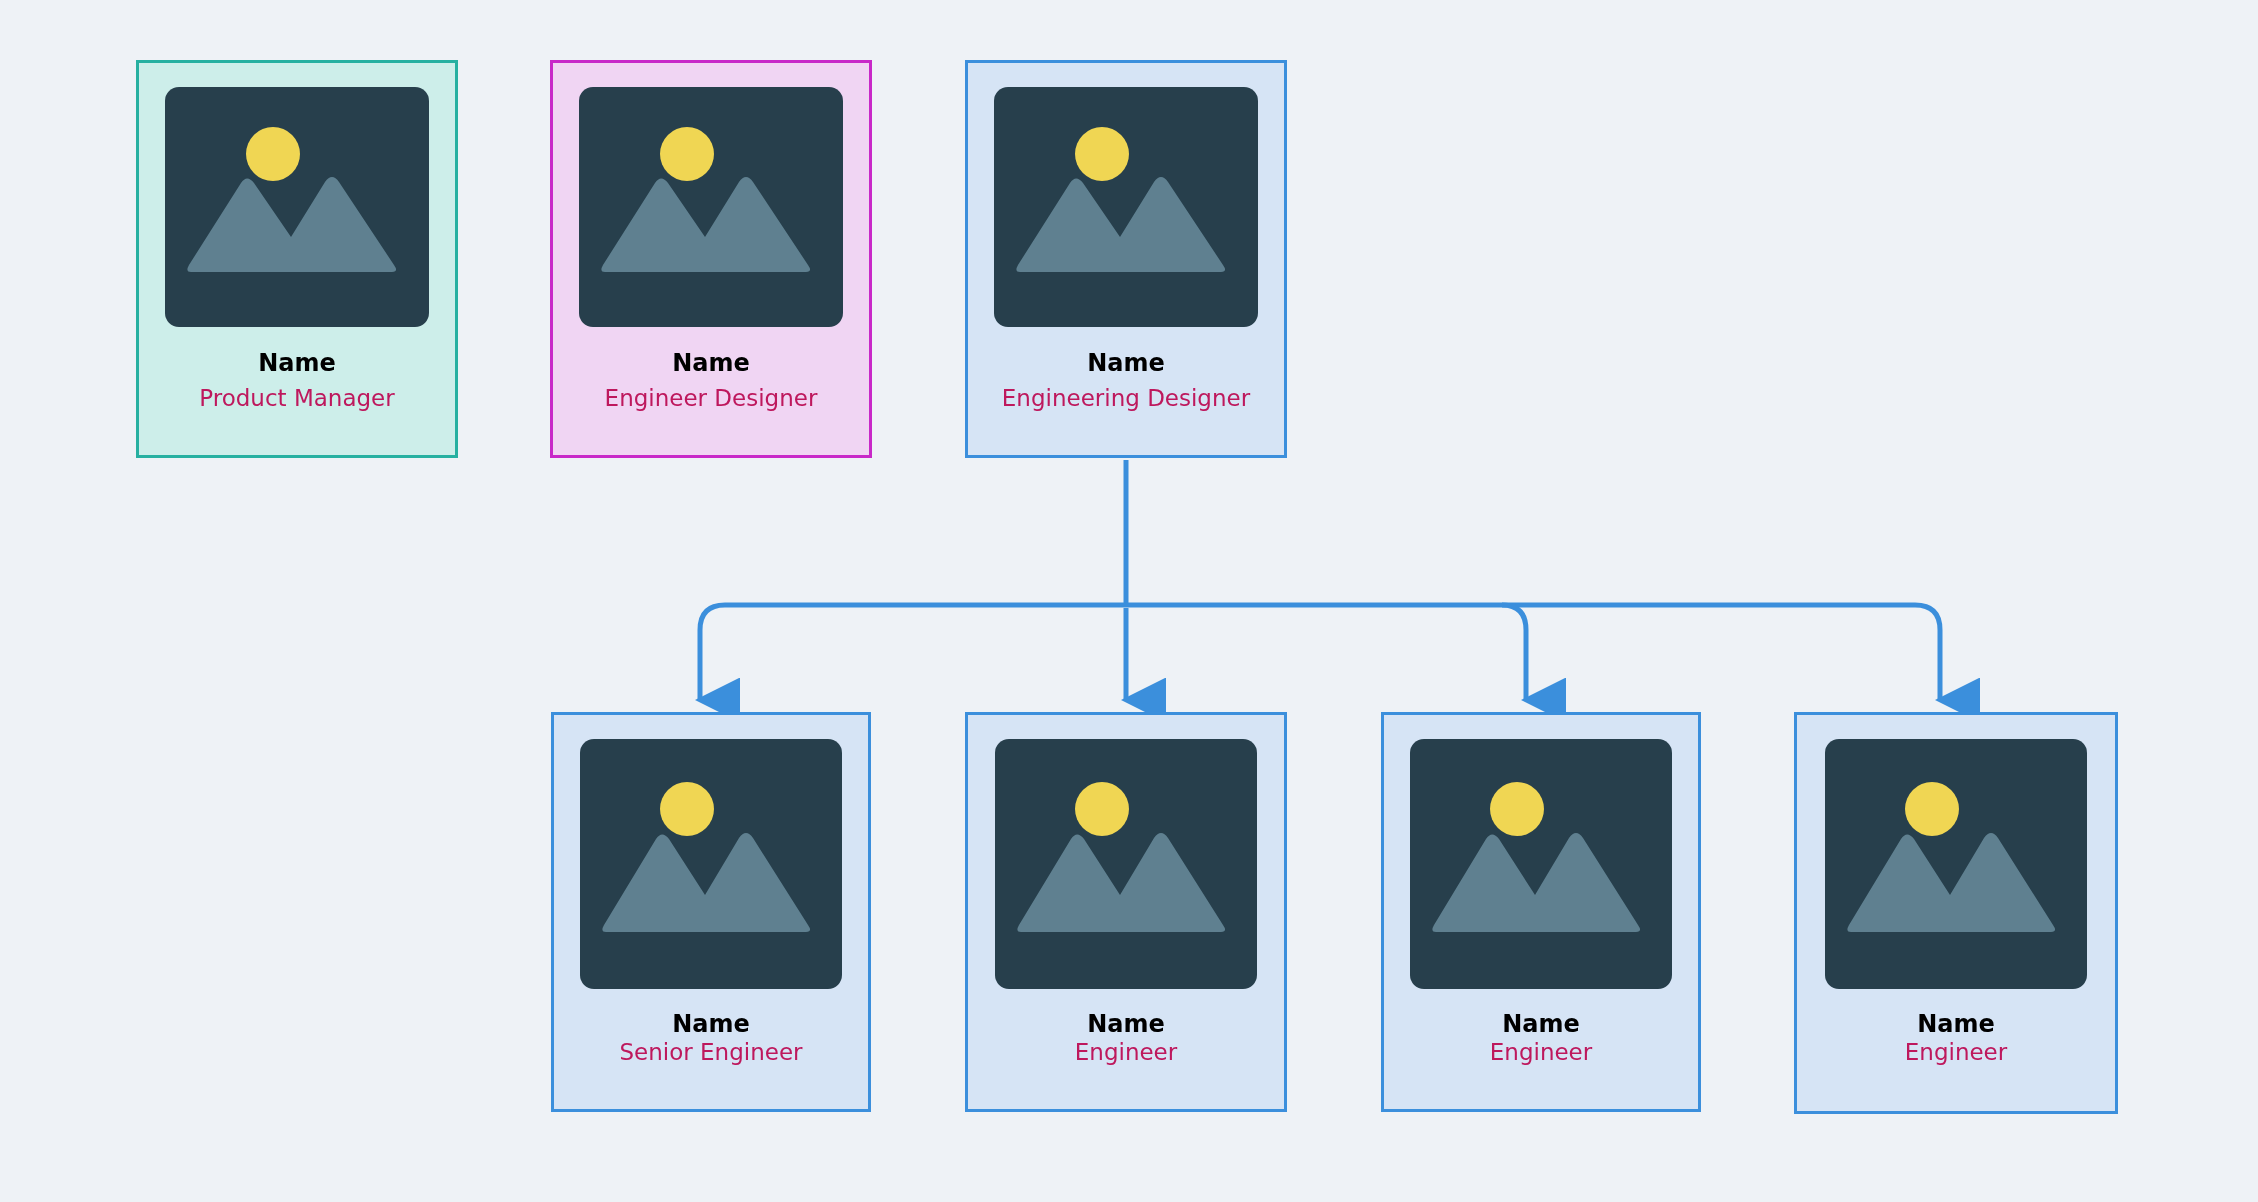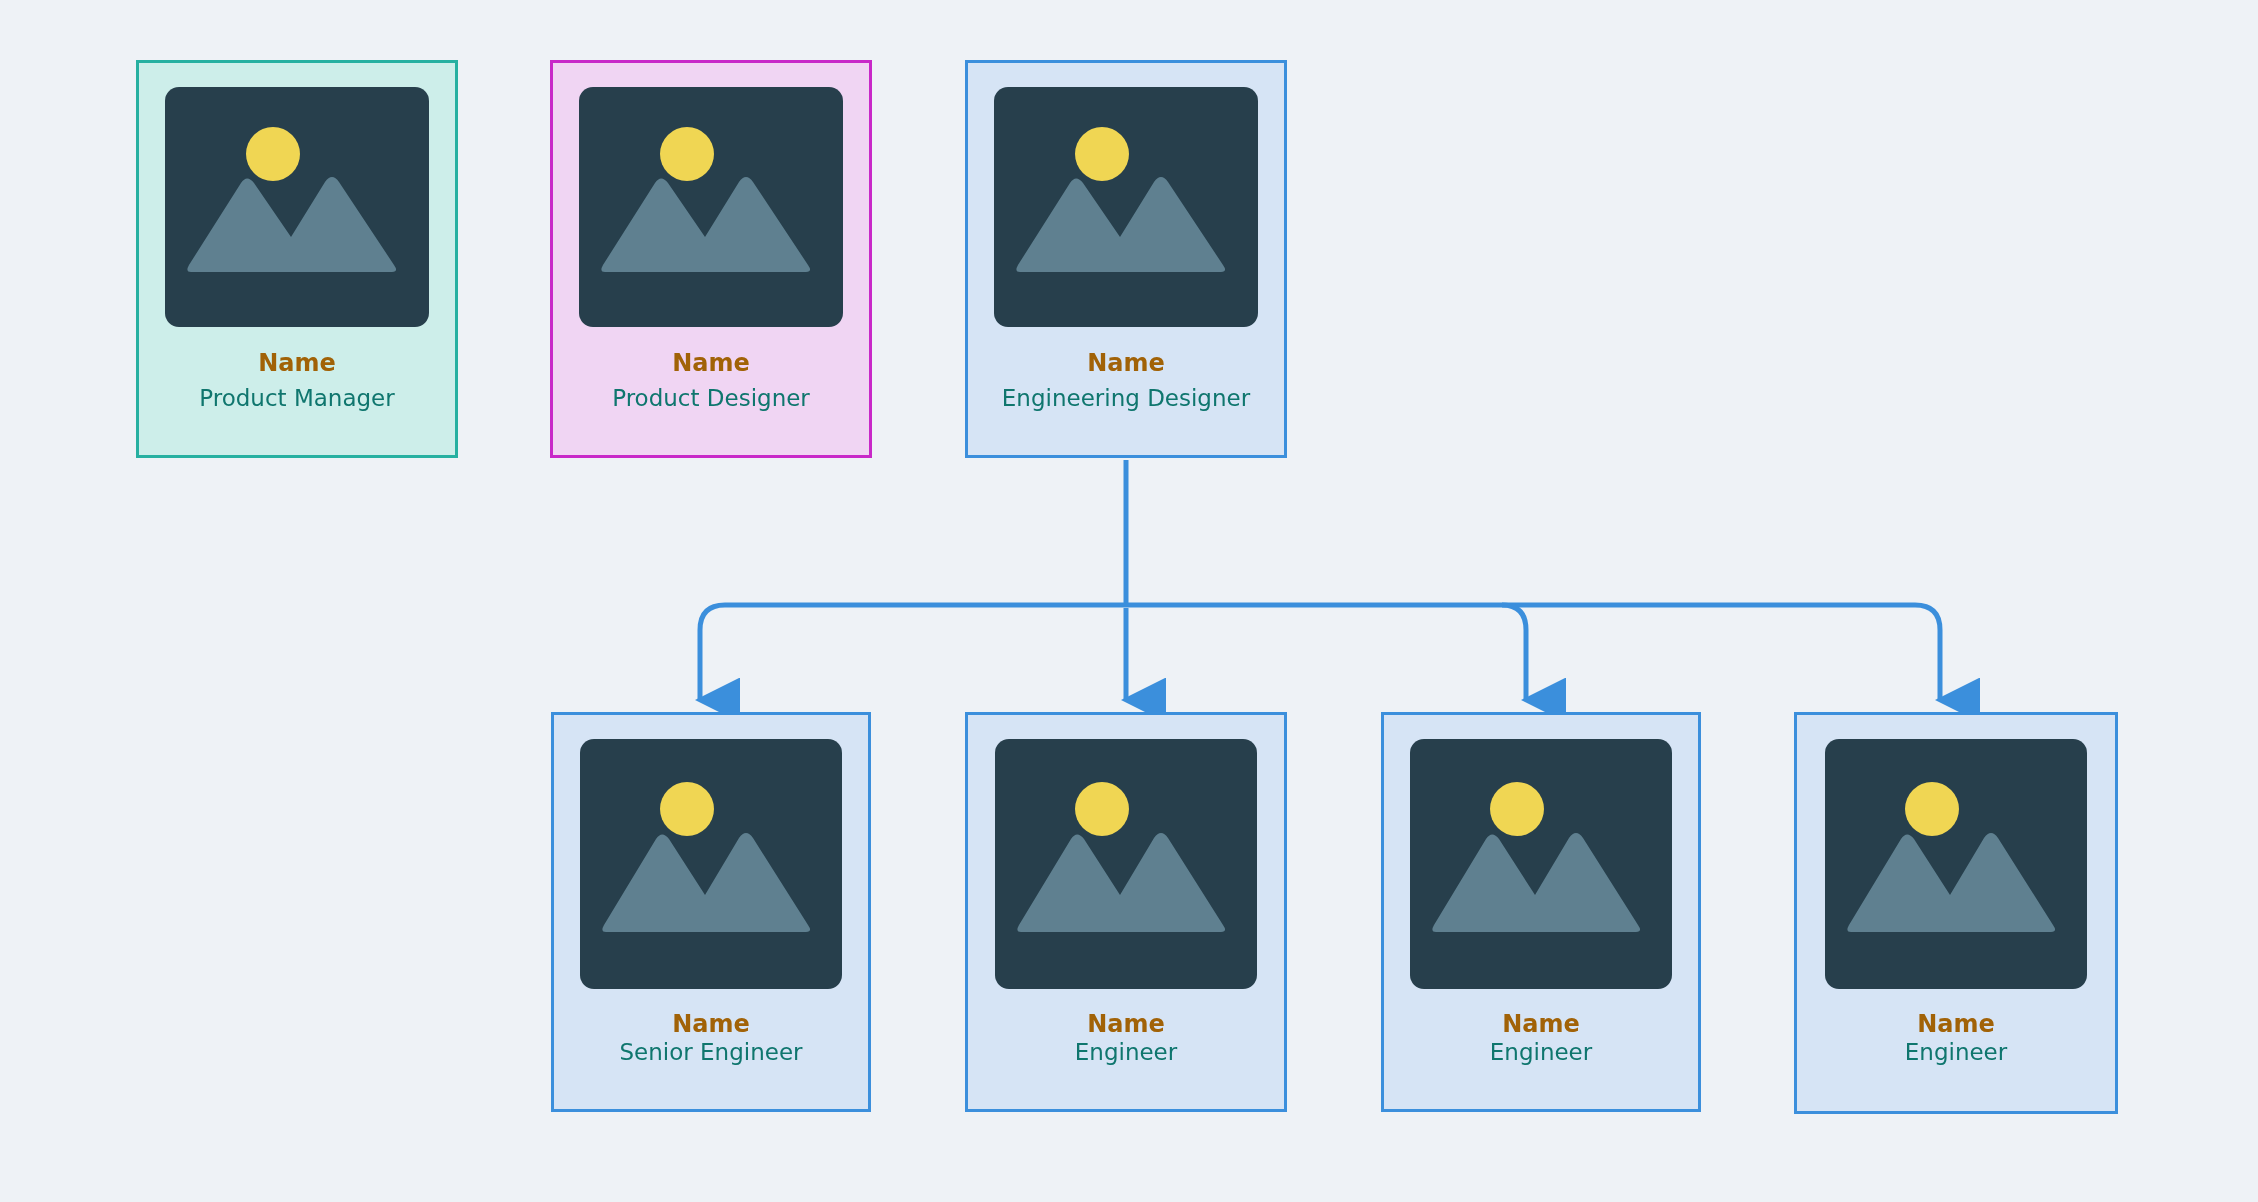--- a/index.html
+++ b/index.html
@@ -49,26 +49,26 @@
   }
   .photo svg { display: block; width: 100%; height: 100%; }
 
   .card-text {
     width: 100%;
     text-align: center;
     color: #27333f;
   }
   .card-name {
     font-weight: bold;
-    color: #a16207;
+    color: #000000;
     line-height: 1.18;
   }
   .card-role {
     font-weight: normal;
-    color: #0f766e;
+    color: #be185d;
     line-height: 1.25;
   }
 
   
   .row-top .photo { width: 264px; height: 240px; margin-top: 24px; }
   .row-top .card-text { margin-top: 22px; }
   .row-top .card-name { font-size: 24px; }
   .row-top .card-role { font-size: 23px; margin-top: 7px; }
 
   
@@ -119,21 +119,21 @@
 
   <div class="card row-top" style="left: 550px; top: 60px; width: 322px; height: 398px; background: rgb(240, 213, 243); border: 3px solid rgb(200, 40, 200);">
     <div class="photo">
       <svg viewBox="0 0 264 240" preserveAspectRatio="none">
         <circle cx="108" cy="67" r="27" fill="#f0d653"></circle>
         <path d="M26,185 Q20,185 24,178 L76,96 Q82,87 89,96 L126,150 L160,95 Q167,85 174,95 L229,178 Q234,185 227,185 Z" fill="#5f8090"></path>
       </svg>
     </div>
     <div class="card-text">
       <div class="card-name">Name</div>
-      <div class="card-role">Product Designer</div>
+      <div class="card-role">Engineer Designer</div>
     </div>
   </div>
 
   <div class="card row-top" style="left: 965px; top: 60px; width: 322px; height: 398px; background: rgb(214, 228, 245); border: 3px solid rgb(59, 143, 220);">
     <div class="photo">
       <svg viewBox="0 0 264 240" preserveAspectRatio="none">
         <circle cx="108" cy="67" r="27" fill="#f0d653"></circle>
         <path d="M26,185 Q20,185 24,178 L76,96 Q82,87 89,96 L126,150 L160,95 Q167,85 174,95 L229,178 Q234,185 227,185 Z" fill="#5f8090"></path>
       </svg>
     </div>

